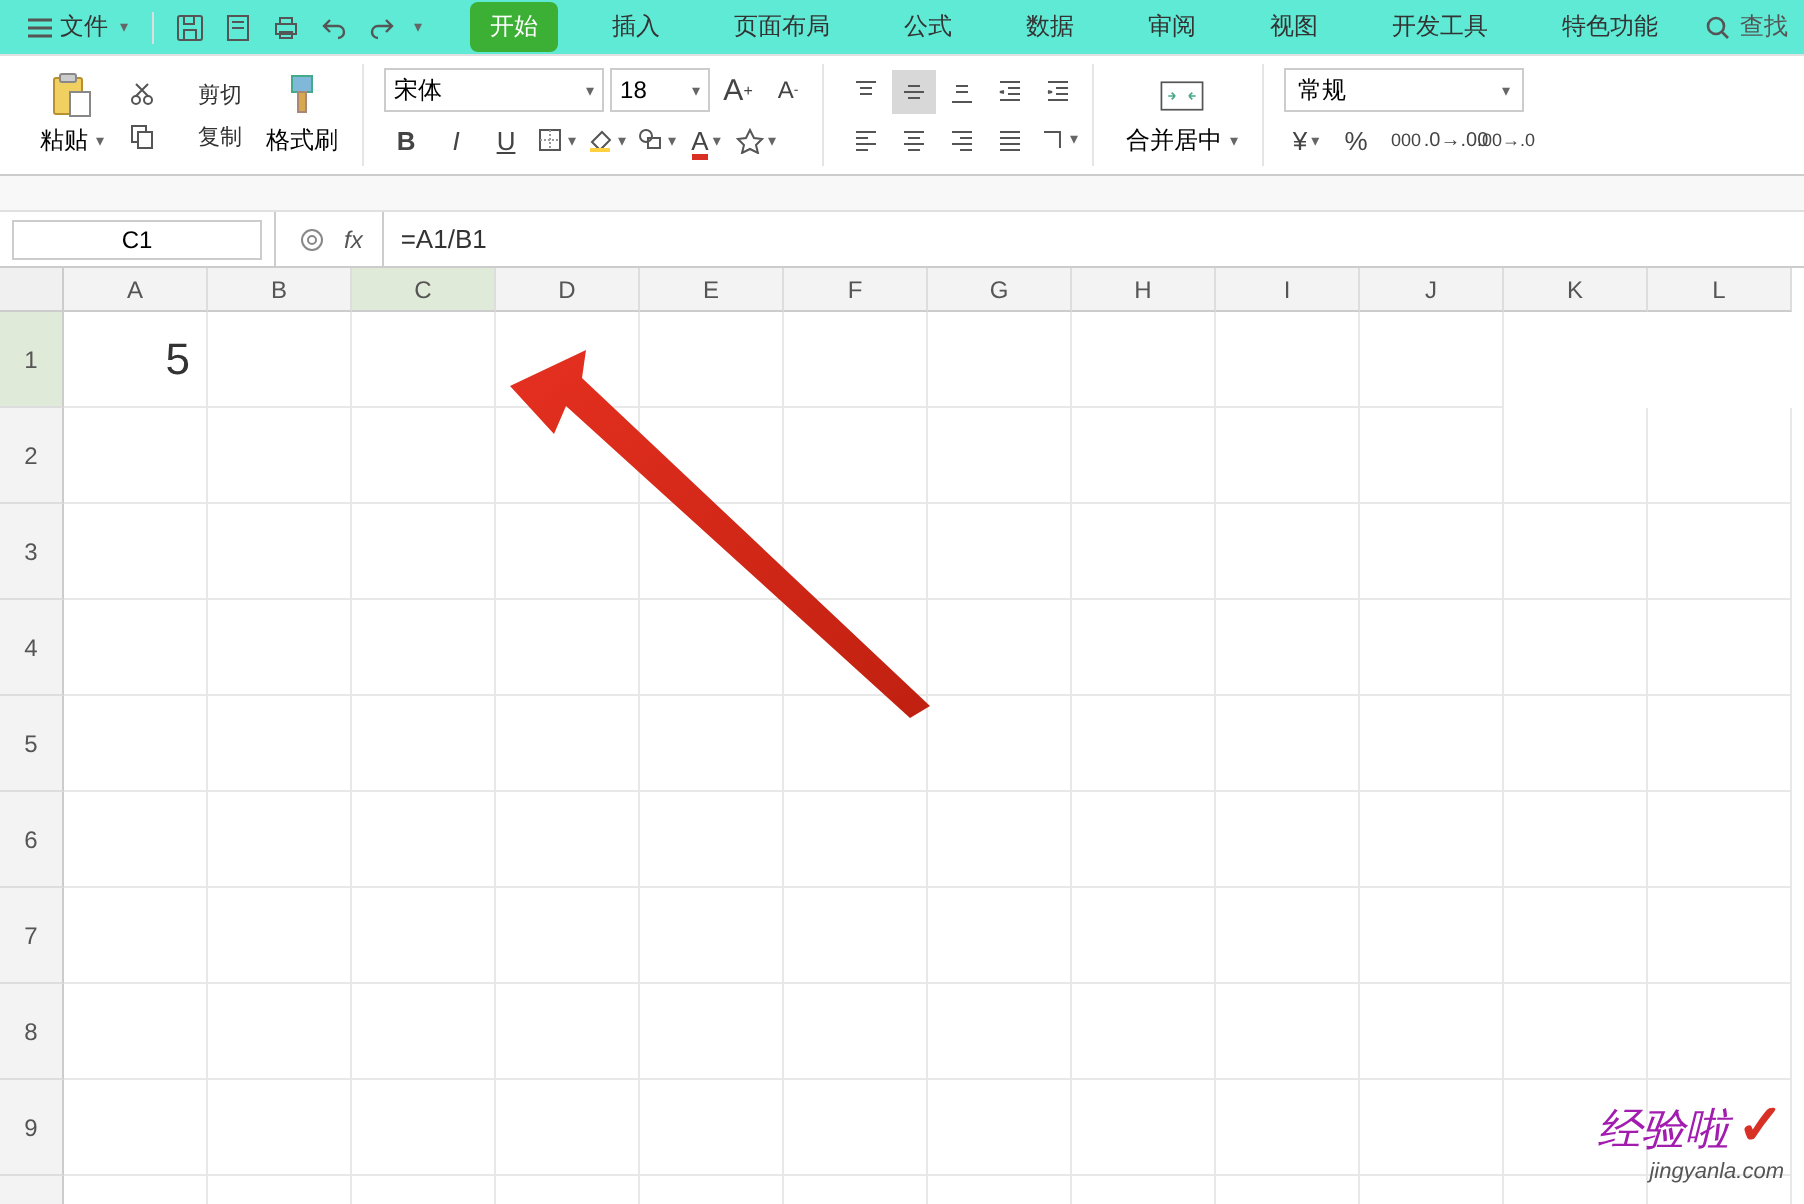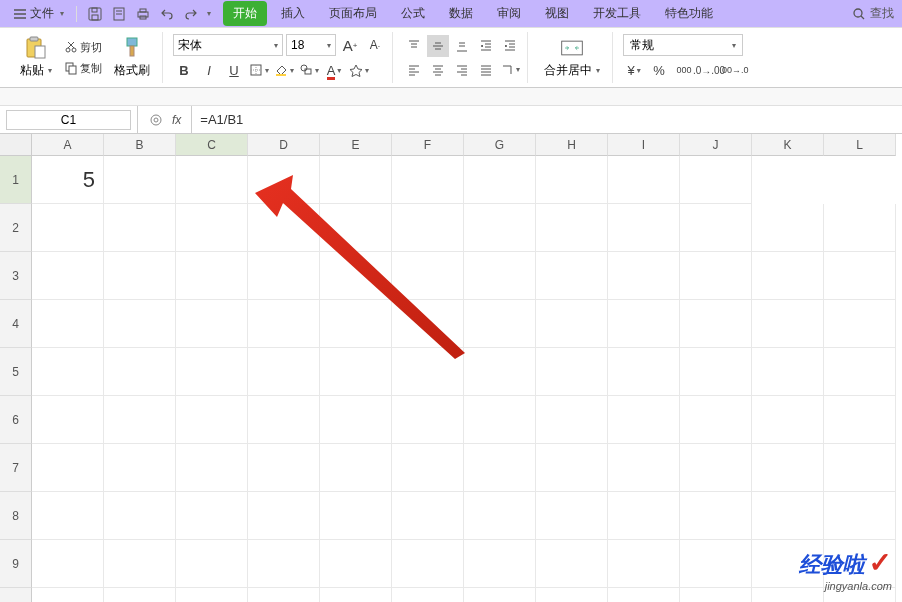--- a/index.html
+++ b/index.html
@@ -1,34 +1,34 @@
 <!DOCTYPE html>
 <html><head>
   <meta charset="utf-8">
   <style>
     * { margin: 0; padding: 0; box-sizing: border-box; font-family: "Microsoft YaHei", Arial, sans-serif; }
     body { width: 902px; height: 602px; background: #fff; overflow: hidden; position: relative; }
     
     
-    .menu-bar { height: 28px; background: #c4b5fd; display: flex; align-items: center; padding: 0 8px; font-size: 12px; color: #333; border-bottom: 1px solid #e0e0e0; text-align: right; }
+    .menu-bar { height: 28px; background: #5eead4; display: flex; align-items: center; padding: 0 8px; font-size: 12px; color: #333; border-bottom: 1px solid #e0e0e0; text-align: right; }
     .menu-bar .file-btn { display: flex; align-items: center; gap: 4px; padding: 2px 6px; cursor: pointer; }
     .menu-bar .divider { width: 1px; height: 16px; background: #ddd; margin: 0 6px; }
     .menu-bar .qat-icon { width: 18px; height: 18px; display: flex; align-items: center; justify-content: center; margin: 0 3px; cursor: pointer; color: #555; }
-    .menu-bar .tabs { display: flex; gap: 4px; margin-left: 12px; }
+    .menu-bar .tabs { display: flex; gap: 17px; margin-left: 24px; }
     .menu-bar .tab { padding: 4px 10px; cursor: pointer; border-radius: 4px; color: #333; }
     .menu-bar .tab.active { background: #3cb034; color: #fff; }
     .menu-bar .search { margin-left: auto; display: flex; align-items: center; gap: 4px; color: #555; cursor: pointer; }
     
     
     .ribbon { height: 60px; background: #fff; display: flex; align-items: center; padding: 4px 8px; border-bottom: 1px solid #ccc; gap: 4px; font-size: 12px; }
     .ribbon-group { display: flex; align-items: center; gap: 2px; padding: 0 6px; border-right: 1px solid #e5e5e5; height: 100%; }
     .ribbon-group:last-child { border-right: none; }
     .big-btn { display: flex; flex-direction: column; align-items: center; justify-content: center; padding: 2px 6px; cursor: pointer; gap: 2px; }
     .big-icon { width: 24px; height: 24px; display: flex; align-items: center; justify-content: center; }
-    .small-btn { display: flex; align-items: center; gap: 2px; padding: 2px 4px; cursor: pointer; font-size: 11px; color: #333; }
+    .small-btn { display: flex; align-items: center; gap: 21px; padding: 2px 4px; cursor: pointer; font-size: 11px; color: #333; }
     .small-btn-col { display: flex; flex-direction: column; gap: 2px; }
     .font-box { display: flex; flex-direction: column; gap: 3px; }
     .font-row { display: flex; gap: 3px; align-items: center; }
     .font-select { width: 110px; height: 22px; border: 1px solid #ccc; padding: 0 4px; font-size: 12px; display: flex; align-items: center; justify-content: space-between; cursor: pointer; background: #fff; }
     .size-select { width: 50px; height: 22px; border: 1px solid #ccc; padding: 0 4px; font-size: 12px; display: flex; align-items: center; justify-content: space-between; cursor: pointer; background: #fff; }
     .fmt-btn { width: 22px; height: 22px; display: flex; align-items: center; justify-content: center; cursor: pointer; border: 1px solid transparent; font-size: 13px; color: #444; }
     .dropdown-caret { font-size: 8px; color: #666; margin-left: 2px; }
     .align-grid { display: flex; flex-direction: column; gap: 2px; }
     .align-row { display: flex; gap: 2px; }
     .num-format-select { width: 120px; height: 22px; border: 1px solid #ccc; padding: 0 6px; display: flex; align-items: center; justify-content: space-between; font-size: 12px; cursor: pointer; background: #fff; }
@@ -55,21 +55,21 @@
     .cell-row { display: flex; }
     .cell { border-right: 1px solid #e8e8e8; border-bottom: 1px solid #e8e8e8; height: 48px; display: flex; align-items: center; justify-content: flex-end; padding: 0 8px; font-size: 22px; color: #333; font-family: Arial; cursor: cell; }
     .cell.selected { outline: 2px solid #2a8a22; outline-offset: -1px; position: relative; }
     .cell.selected::after { content: ''; position: absolute; right: -3px; bottom: -3px; width: 6px; height: 6px; background: #2a8a22; }
     
     
     .arrow-svg { position: absolute; top: 175px; left: 255px; pointer-events: none; z-index: 10; }
     
     
     .watermark { position: absolute; right: 10px; bottom: 10px; text-align: right; font-size: 14px; z-index: 20; }
-    .watermark .wm-main { font-weight: bold; font-style: italic; font-size: 22px; color: #1d4ed8; text-shadow: 1px 1px 2px #fff, -1px -1px 2px #fff; }
+    .watermark .wm-main { font-weight: normal; font-style: italic; font-size: 22px; color: #a21caf; text-shadow: 1px 1px 2px #fff, -1px -1px 2px #fff; }
     .watermark .wm-check { color: #d93025; font-size: 28px; font-weight: bold; }
     .watermark .wm-url { font-size: 11px; color: #555; font-style: italic; }
     
     svg { display: block; }
   </style>
 </head>
 <body>
 
 <div class="menu-bar">
   <div class="file-btn">

